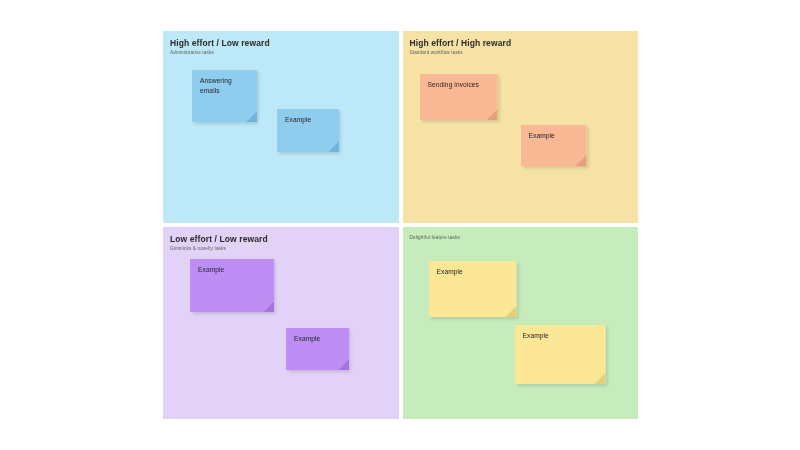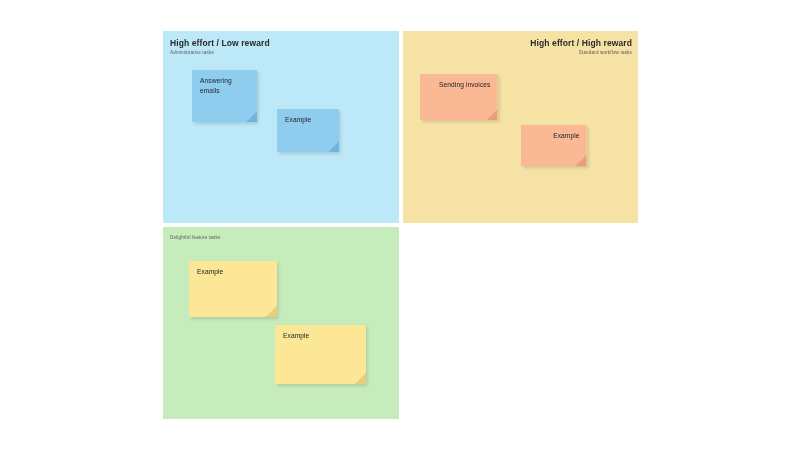--- a/index.html
+++ b/index.html
@@ -115,33 +115,53 @@
         </div>
       </div>
       <div class="note" style="left: 114px; top: 78px; width: 62px; height: 43px; --note-bg: #8fcdee; --note-fold: #6fb4dc; --fold: 11px;">
         <div class="note-body">
           <div class="paper"></div>
           <div class="fold"></div>
           <div class="note-text">Example</div>
         </div>
       </div>
     </div>
-    <div class="quadrant" style="background: rgb(246, 226, 164); text-align: right;">
+    <div class="quadrant" style="background: rgb(246, 226, 164);">
       <div class="q-head">
         <div class="q-title">High effort / High reward</div>
         <div class="q-sub">Standard workflow tasks</div>
       </div>
       <div class="note" style="left: 17px; top: 43px; width: 78px; height: 46px; --note-bg: #fab894; --note-fold: #e79f79; --fold: 11px;">
         <div class="note-body">
           <div class="paper"></div>
           <div class="fold"></div>
           <div class="note-text">Sending invoices</div>
         </div>
       </div>
       <div class="note" style="left: 118px; top: 94px; width: 66px; height: 41px; --note-bg: #fab894; --note-fold: #e79f79; --fold: 11px;">
+        <div class="note-body">
+          <div class="paper"></div>
+          <div class="fold"></div>
+          <div class="note-text">Example</div>
+        </div>
+      </div>
+    </div>
+    <div class="quadrant" style="background: rgb(226, 210, 247);">
+      <div class="q-head">
+        <div class="q-title">Low effort / Low reward</div>
+        <div class="q-sub">Gimmicks &amp; novelty tasks</div>
+      </div>
+      <div class="note" style="left: 27px; top: 32px; width: 84px; height: 53px; --note-bg: #bf8ef4; --note-fold: #a673e0; --fold: 11px;">
+        <div class="note-body">
+          <div class="paper"></div>
+          <div class="fold"></div>
+          <div class="note-text">Example</div>
+        </div>
+      </div>
+      <div class="note" style="left: 123px; top: 101px; width: 63px; height: 42px; --note-bg: #bf8ef4; --note-fold: #a673e0; --fold: 11px;">
         <div class="note-body">
           <div class="paper"></div>
           <div class="fold"></div>
           <div class="note-text">Example</div>
         </div>
       </div>
     </div>
     <div class="quadrant" style="background: rgb(198, 236, 187);">
       <div class="q-head">
         <div class="q-sub">Delightful feature tasks</div>

